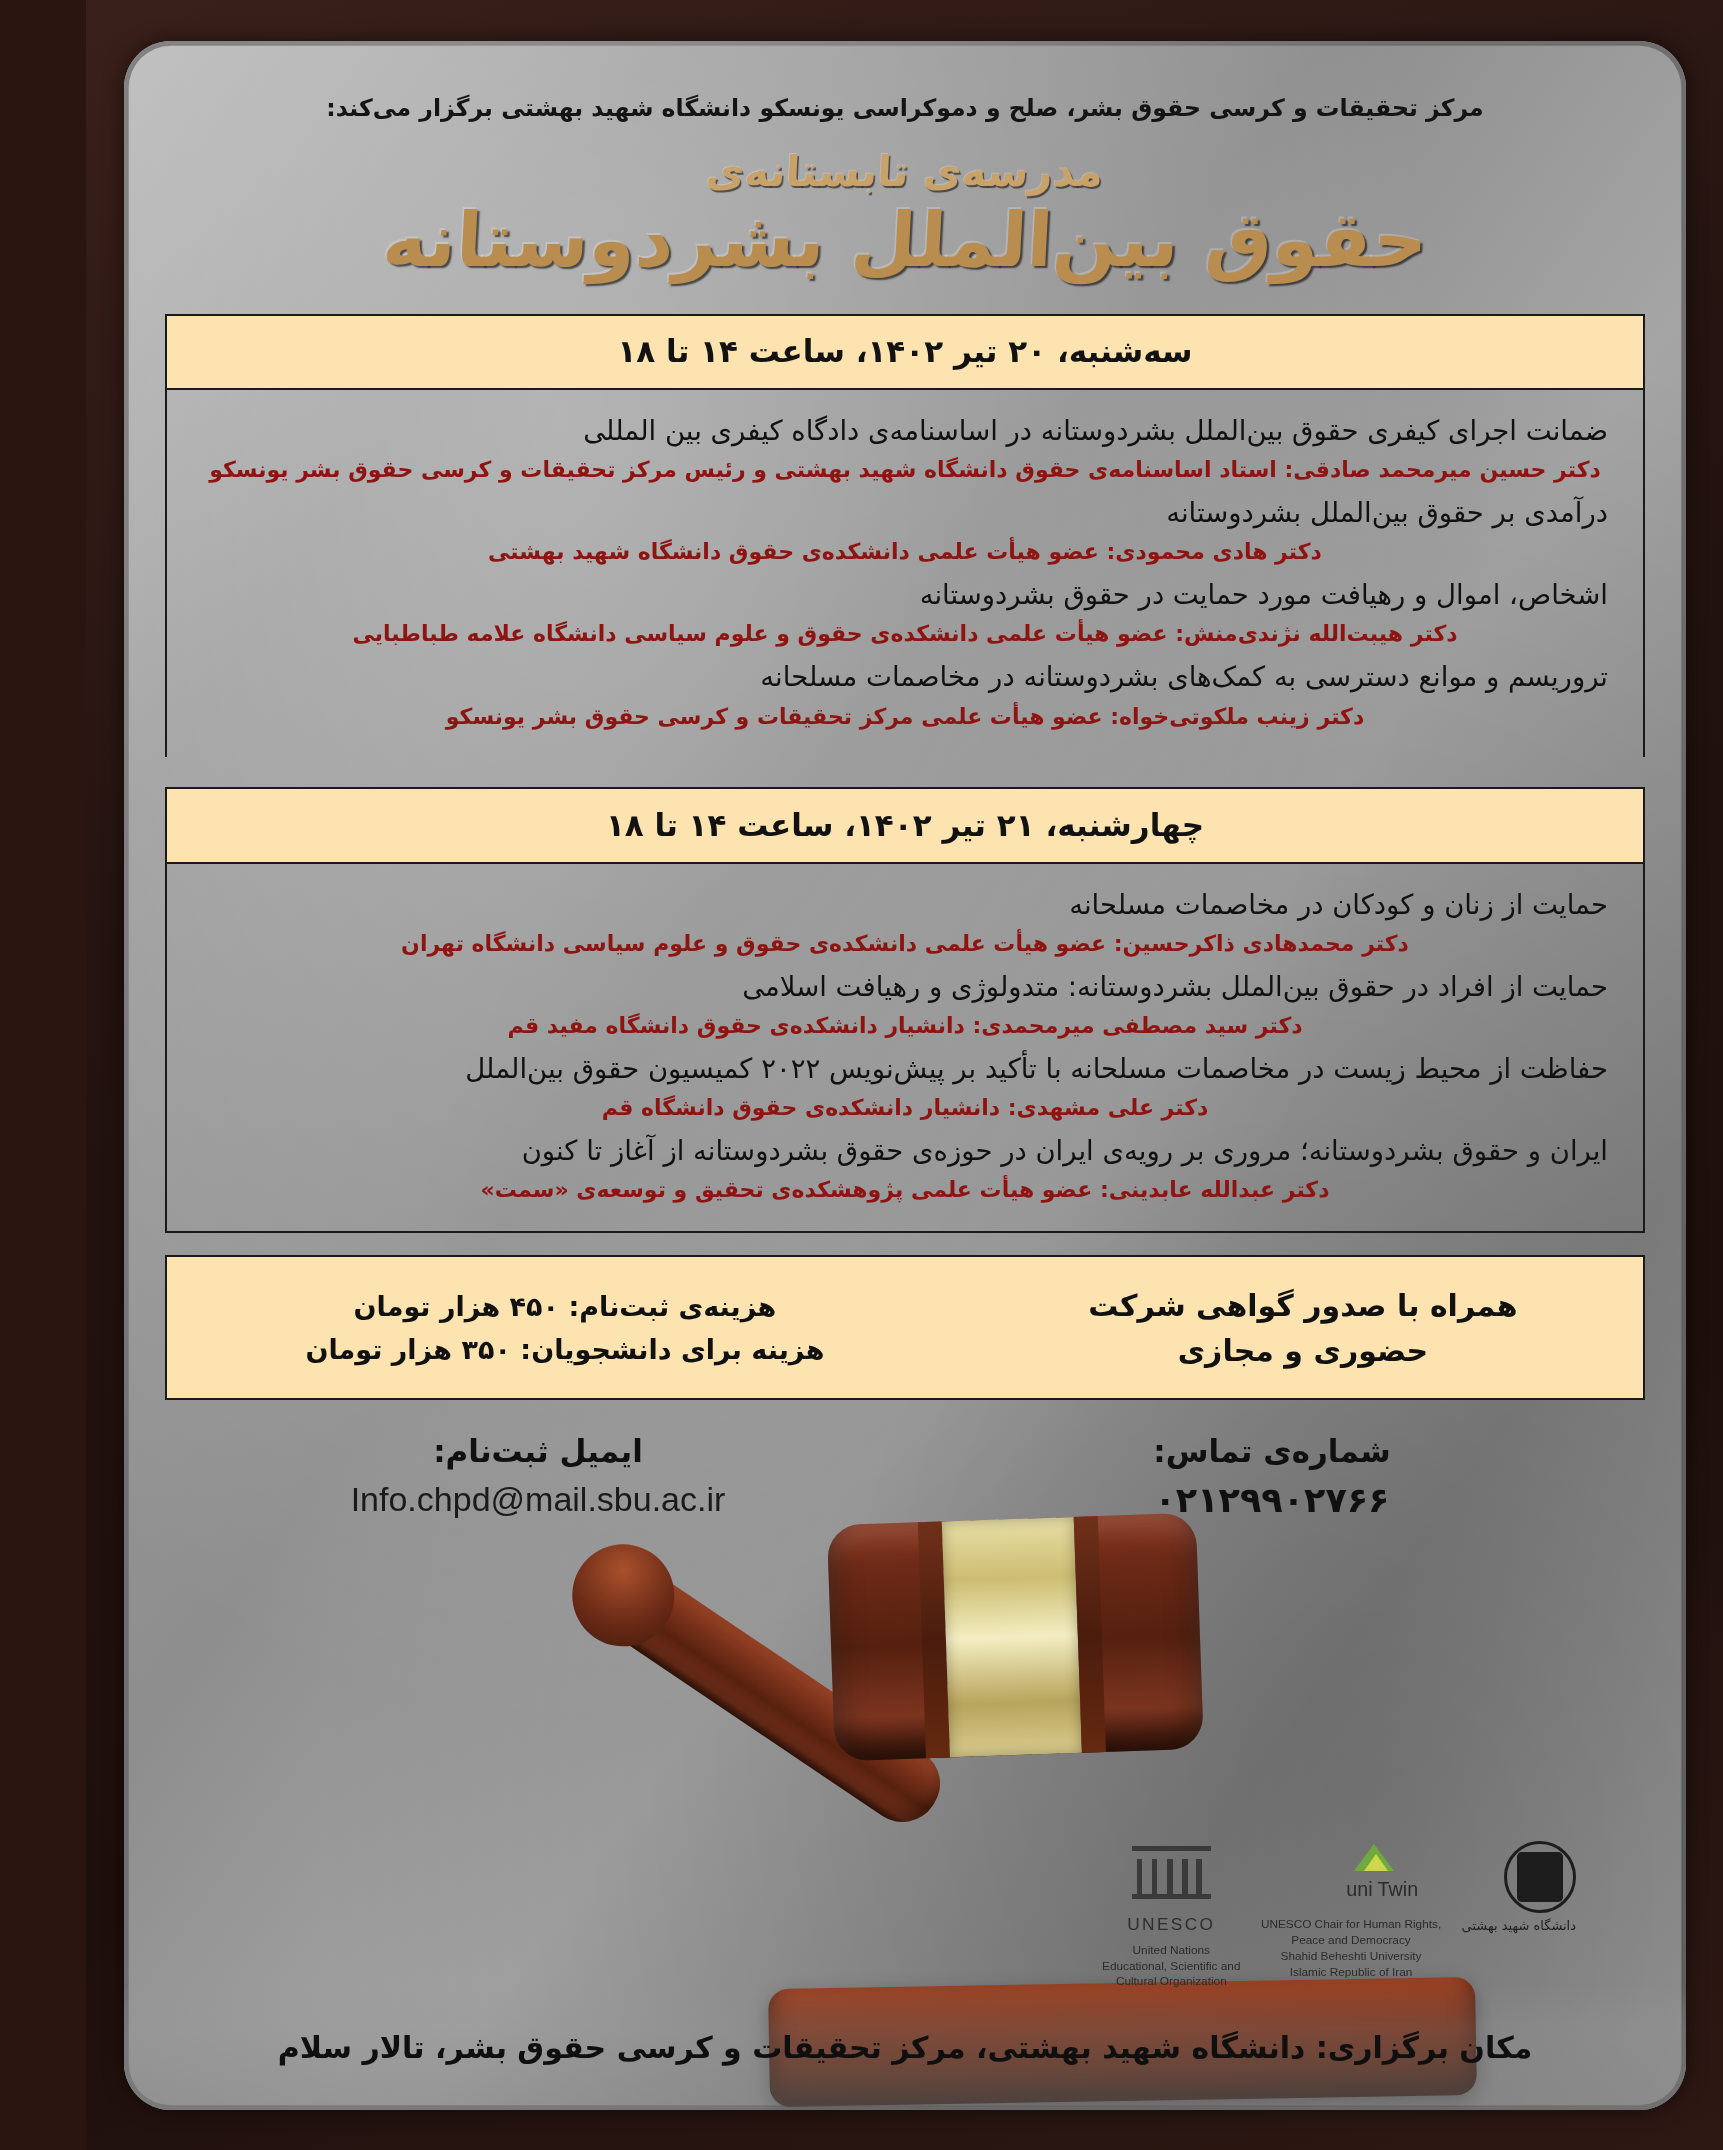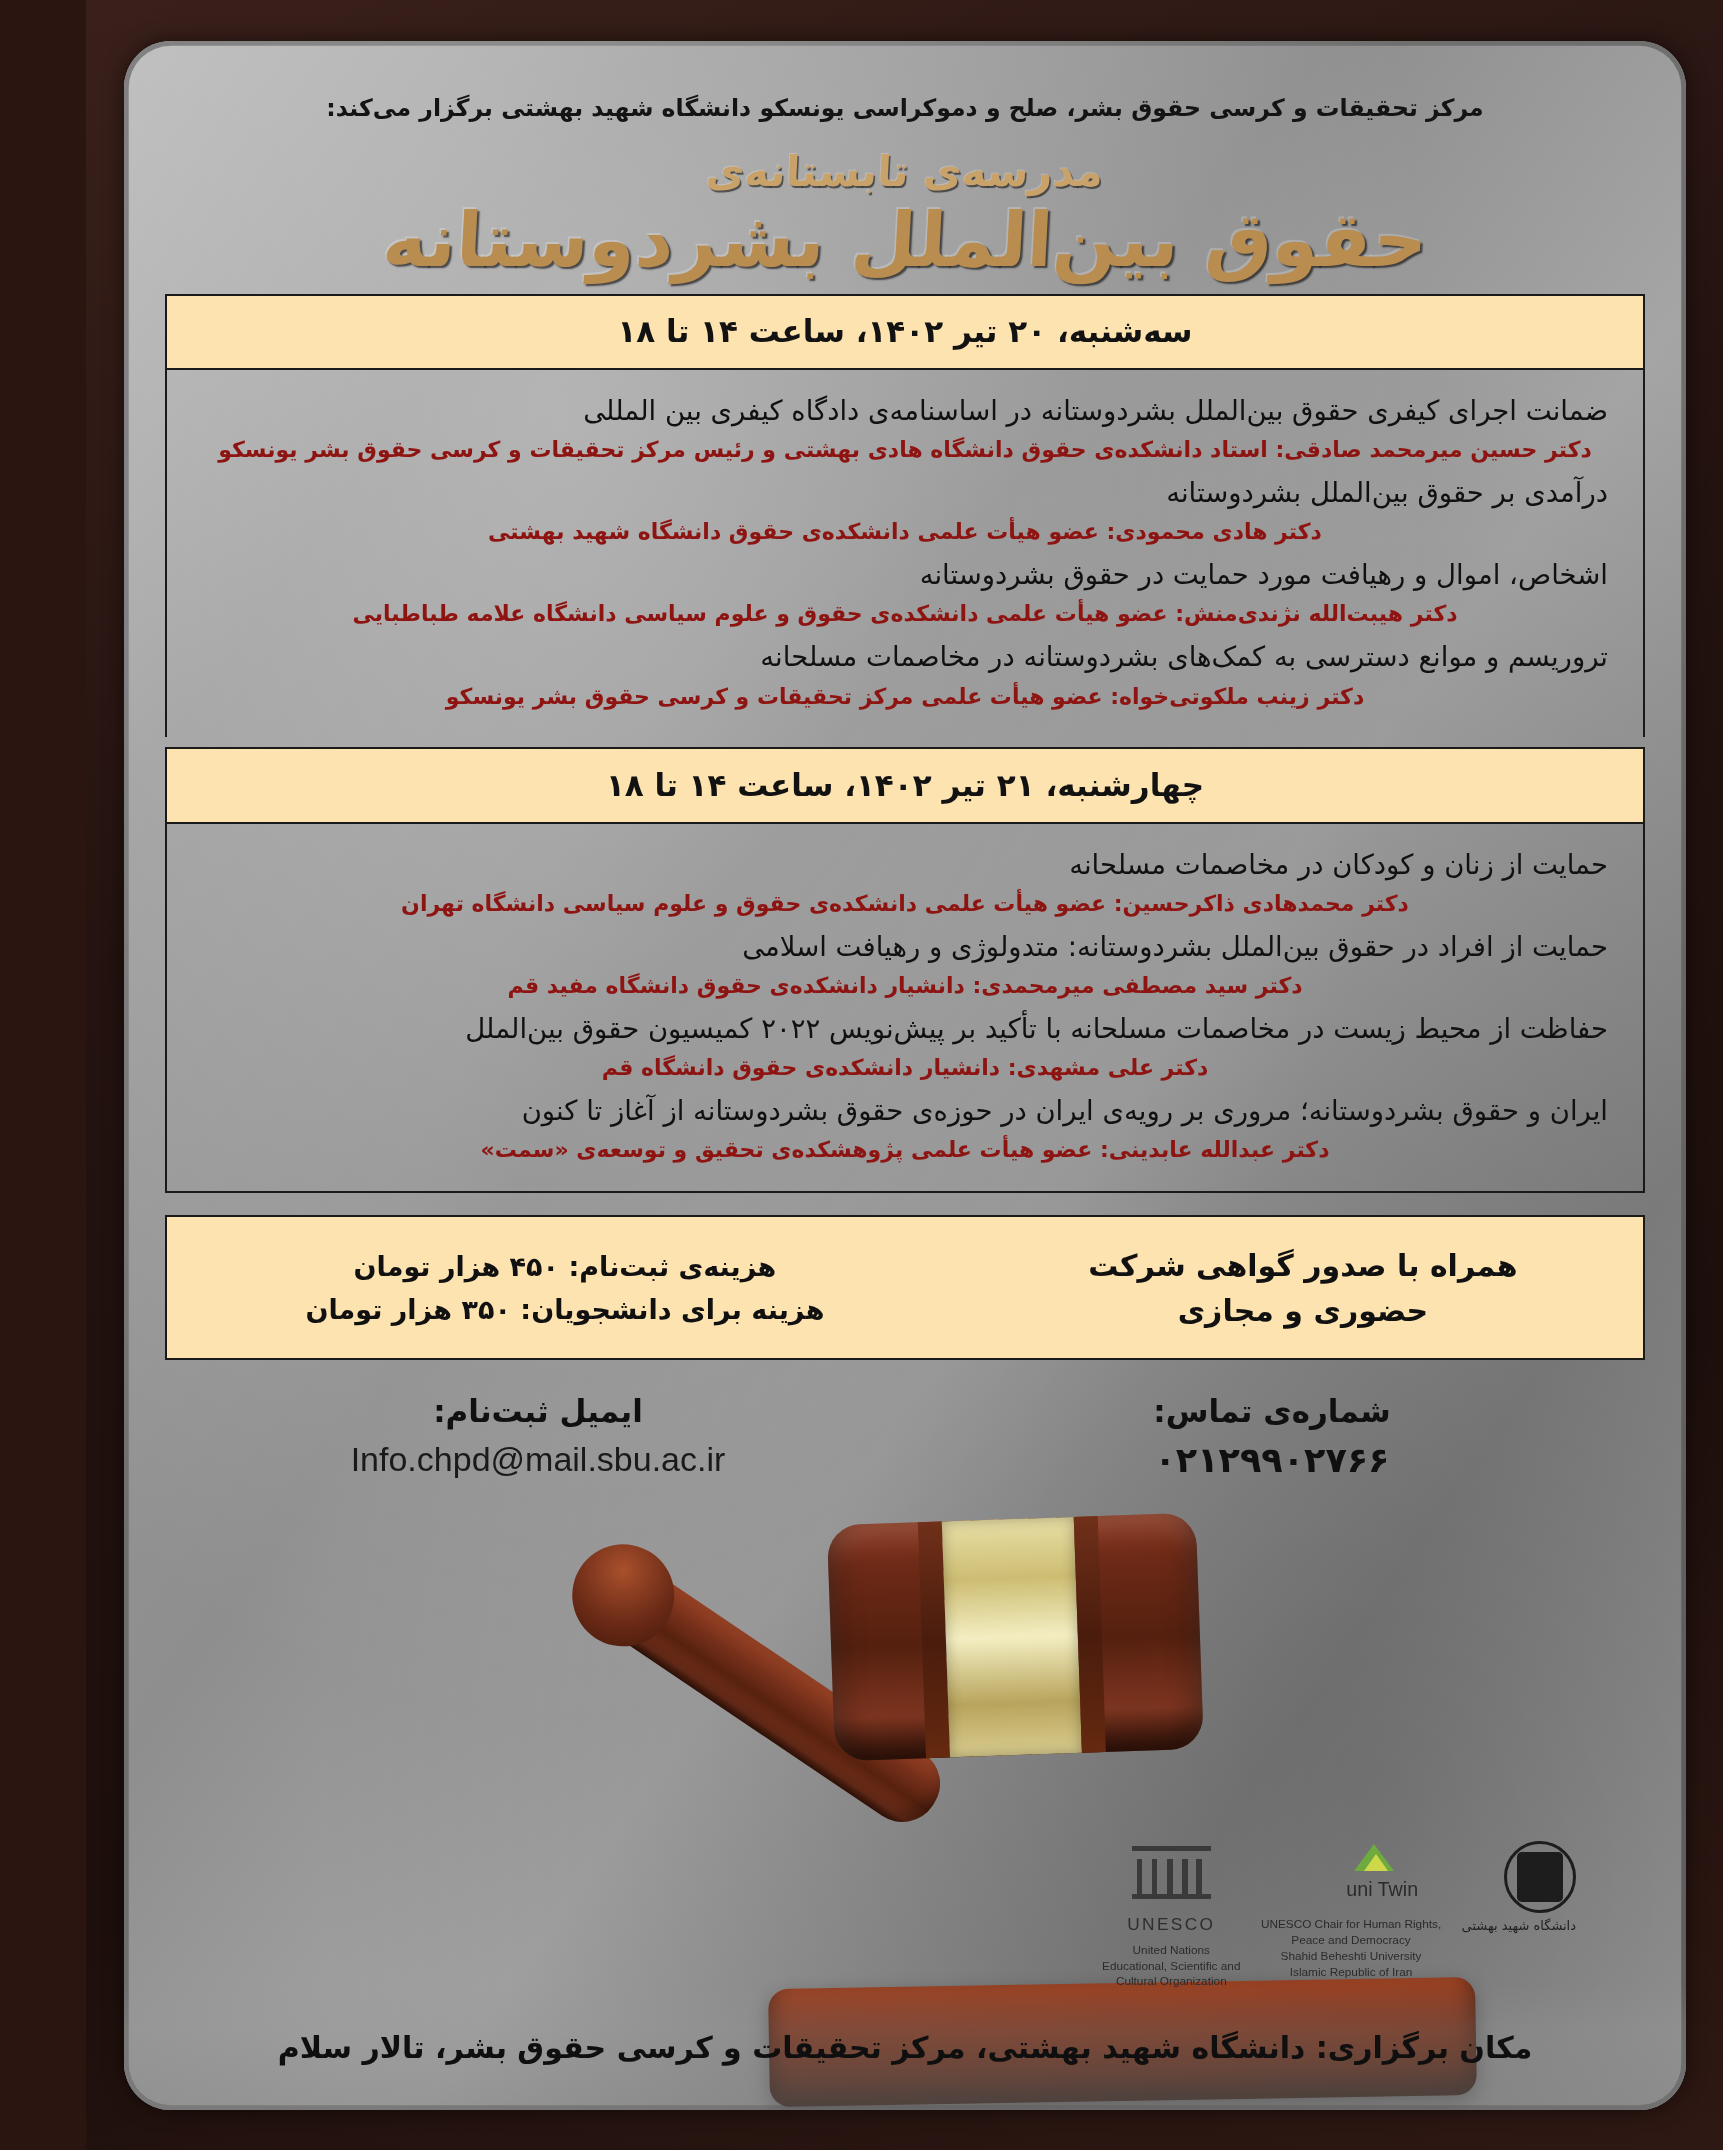--- a/index.html
+++ b/index.html
@@ -82,21 +82,21 @@
     font-weight: bold;
     color: #b98c4f;
     margin-top: 1.6px;
     text-shadow: 2.4px 2.4px 1.6px rgba(0,0,0,.6), -1.6px -1.6px 0 rgba(255,255,255,.22);
     transform: skewX(-3deg);
     display: block;
     line-height: 1.15;
   }
 
   .sched {
-    margin: 10px 41px 0 41px;
+    margin: 30px 41px 0 41px;
     border: 2.4px solid #1a1a1a;
     border-bottom: none;
   }
   .sched.last { border-bottom: 2.4px solid #1a1a1a; }
 
   .day-header {
     background: #fde3b0;
     border-bottom: 2.4px solid #1a1a1a;
     text-align: center;
     font-size: 31px;
@@ -355,21 +355,21 @@
 
       <div class="title-wrap">
         <span class="title-small">مدرسه‌ی تابستانه‌ی</span>
         <span class="title-big">حقوق بین‌الملل بشردوستانه</span>
       </div>
 
       <div class="sched">
         <div class="day-header">سه‌شنبه، ۲۰ تیر ۱۴۰۲، ساعت ۱۴ تا ۱۸</div>
         <div class="sessions">
           <div class="s-title">ضمانت اجرای کیفری حقوق بین‌الملل بشردوستانه در اساسنامه‌ی دادگاه کیفری بین المللی</div>
-          <div class="s-speaker">دکتر حسین میرمحمد صادقی: استاد دانشکده‌ی حقوق دانشگاه هادی بهشتی و رئیس مرکز تحقیقات و کرسی حقوق بشر یونسکو</div>
+          <div class="s-speaker">دکتر حسین میرمحمد صادقی: استاد اساسنامه‌ی حقوق دانشگاه شهید بهشتی و رئیس مرکز تحقیقات و کرسی حقوق بشر یونسکو</div>
           <div class="s-title">درآمدی بر حقوق بین‌الملل بشردوستانه</div>
           <div class="s-speaker">دکتر هادی محمودی: عضو هیأت علمی دانشکده‌ی حقوق دانشگاه شهید بهشتی</div>
           <div class="s-title">اشخاص، اموال و رهیافت مورد حمایت در حقوق بشردوستانه</div>
           <div class="s-speaker">دکتر هیبت‌الله نژندی‌منش: عضو هیأت علمی دانشکده‌ی حقوق و علوم سیاسی دانشگاه علامه طباطبایی</div>
           <div class="s-title">تروریسم و موانع دسترسی به کمک‌های بشردوستانه در مخاصمات مسلحانه</div>
           <div class="s-speaker">دکتر زینب ملکوتی‌خواه: عضو هیأت علمی مرکز تحقیقات و کرسی حقوق بشر یونسکو</div>
         </div>
       </div>
 
       <div class="sched last">

